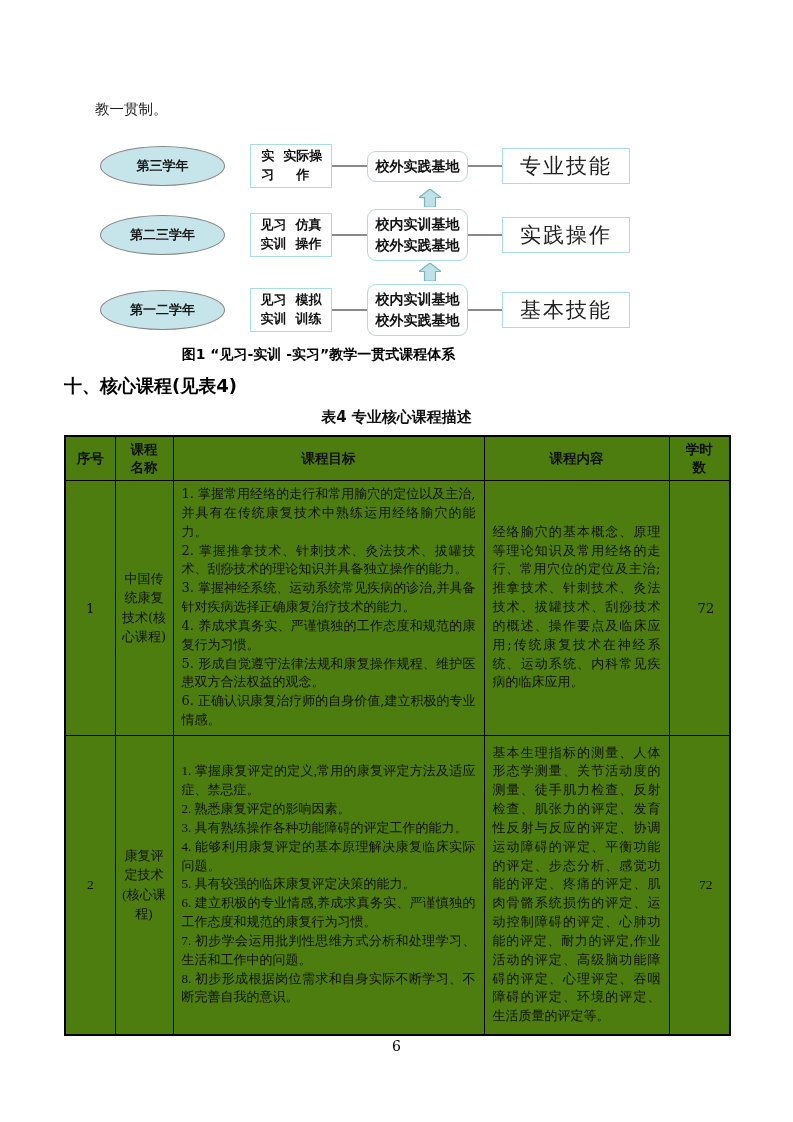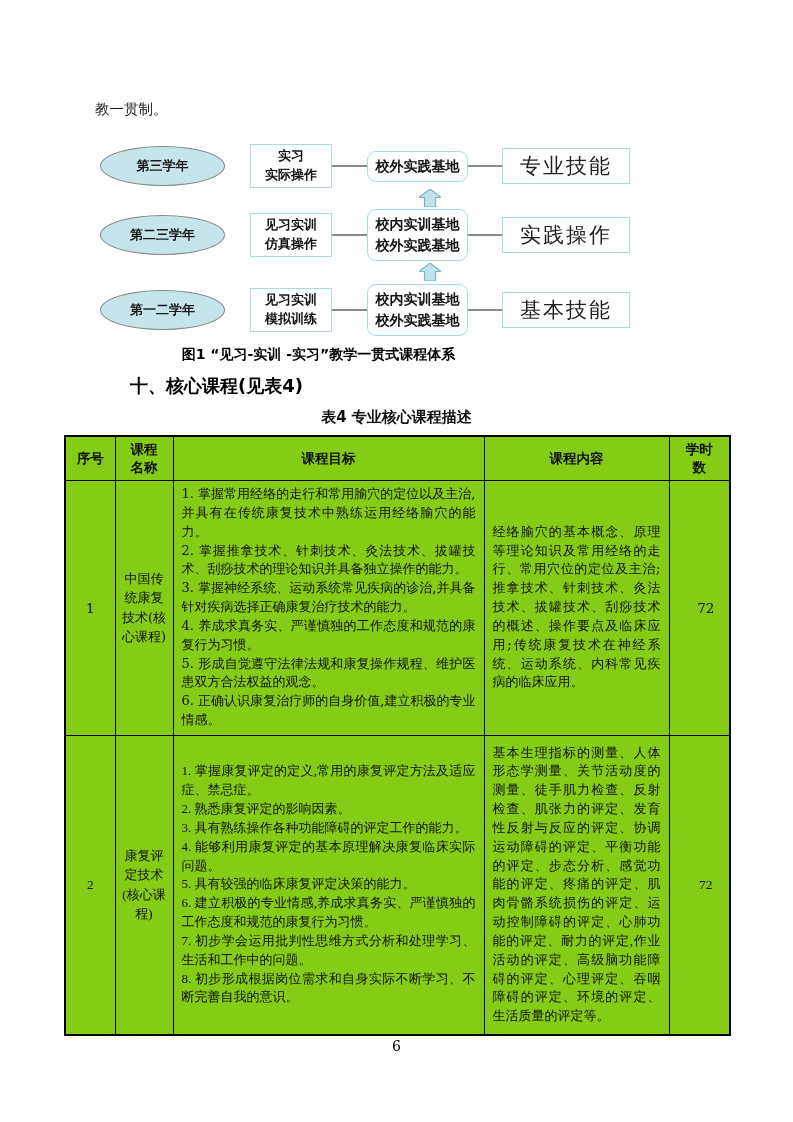--- a/index.html
+++ b/index.html
@@ -20,21 +20,21 @@
   .ellipse {
     width:125px; height:40px; border-radius:50%;
     background:#c6e5ea; border:1.5px solid #868686;
     display:flex; align-items:center; justify-content:center;
     font-family:"DejaVu Sans", sans-serif; font-size:13px; font-weight:600; color:#1a1a1a;
     flex:none;
   }
   .gap1 { width:25px; flex:none; }
   .abox {
     width:82px; min-height:40px; border:1.5px solid #aadce2; background:#fff;
-    display:flex; flex-direction:column; align-items:center; justify-content:center;
+    display:flex; flex-direction:row; align-items:center; justify-content:center;
     font-family:"DejaVu Sans", sans-serif; font-size:13px; font-weight:600;
     line-height:1.45; text-align:center; flex:none; padding:2px 5px;
   }
   .conn { width:35px; height:0; border-top:2px solid #8a8a8a; flex:none; }
   .conn2 { width:34px; height:0; border-top:2px solid #8a8a8a; flex:none; }
   .bbox {
     width:101px; border:1.5px solid #aadce2; border-radius:9px; background:#fff;
     display:flex; flex-direction:column; align-items:center; justify-content:center;
     font-family:"DejaVu Sans", sans-serif; font-size:14px; font-weight:600;
     line-height:1.5; text-align:center; flex:none; padding:4px 0;
@@ -50,30 +50,30 @@
   .uparrow2 { top:125px; }
 
   .caption {
     position:absolute; left:0; top:346px; width:637px; text-align:center;
     font-family:"DejaVu Sans", sans-serif; font-size:14px; font-weight:bold; color:#000;
   }
 
   
   .content { position:absolute; left:64px; top:374px; width:665px; }
   .heading {
-    margin-left:66px; font-family:"DejaVu Sans", sans-serif;
+    font-family:"DejaVu Sans", sans-serif;
     font-size:18px; font-weight:bold; color:#000;
   }
   .table-title {
     text-align:center; margin-top:10px; margin-bottom:8px;
     font-family:"DejaVu Sans", sans-serif; font-size:15px; font-weight:bold;
   }
   table.core {
     width:665px; border-collapse:collapse; border:2px solid #000;
-    table-layout:fixed; background:#84cc16;
+    table-layout:fixed; background:#4d7c0f;
   }
   table.core th, table.core td { border:1px solid #000; vertical-align:middle; }
   table.core th {
     font-family:"DejaVu Sans", sans-serif; font-size:13.5px; font-weight:bold;
     text-align:center; padding:3px 1px; line-height:1.35; height:44px;
   }
   td.c-index { text-align:center; font-size:13.5px; }
   td.c-name  { text-align:center; font-size:13px; padding:2px 5px; line-height:1.5; }
   td.c-goals { padding:4px 8px; vertical-align:top; }
   td.c-goals p { font-size:13px; line-height:1.45; text-align:justify; }

